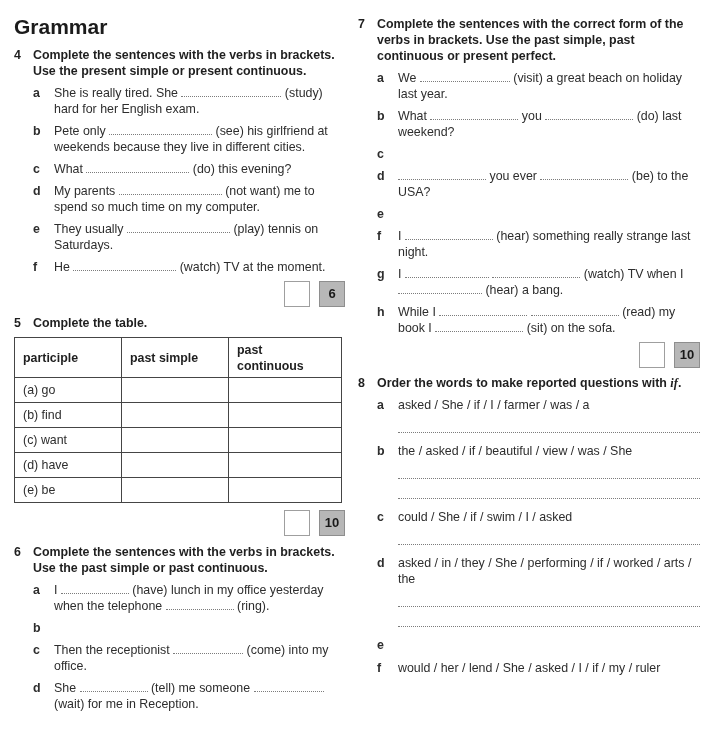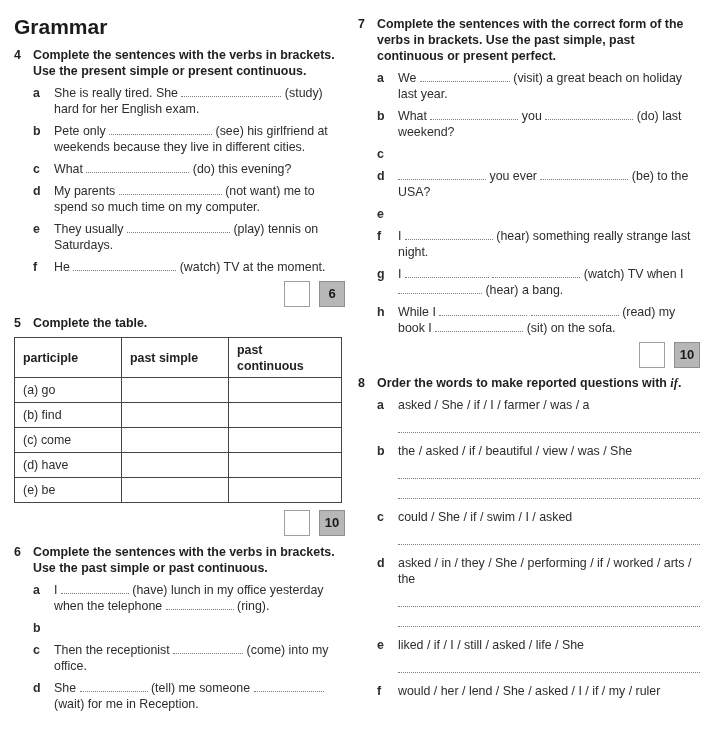--- a/index.html
+++ b/index.html
@@ -131,21 +131,21 @@
             <td>(a) go</td>
             <td></td>
             <td></td>
           </tr>
           <tr>
             <td>(b) find</td>
             <td></td>
             <td></td>
           </tr>
           <tr>
-            <td>(c) come</td>
+            <td>(c) want</td>
             <td></td>
             <td></td>
           </tr>
           <tr>
             <td>(d) have</td>
             <td></td>
             <td></td>
           </tr>
           <tr>
             <td>(e) be</td>
@@ -265,26 +265,20 @@
         <span class="item-text">
           <span>asked / in / they / She / performing / if / worked / arts / the</span>
           <span class="answer-area">
               <div class="answer-line"></div>
               <div class="answer-line"></div>
             </span>
         </span>
       </div>
       <div class="item ex8-item" style="padding-left:19px">
         <span class="item-label">e</span>
-        <span class="item-text">
-          <span>liked / if / I / still / asked / life / She</span>
-          <span class="answer-area">
-              <div class="answer-line"></div>
-            </span>
-        </span>
       </div>
       <div class="item ex8-item" style="padding-left:19px">
         <span class="item-label">f</span>
         <span class="item-text">
           <span>would / her / lend / She / asked / I / if / my / ruler</span>
           <span class="answer-area"></span>
         </span>
       </div>
     </div>
 

